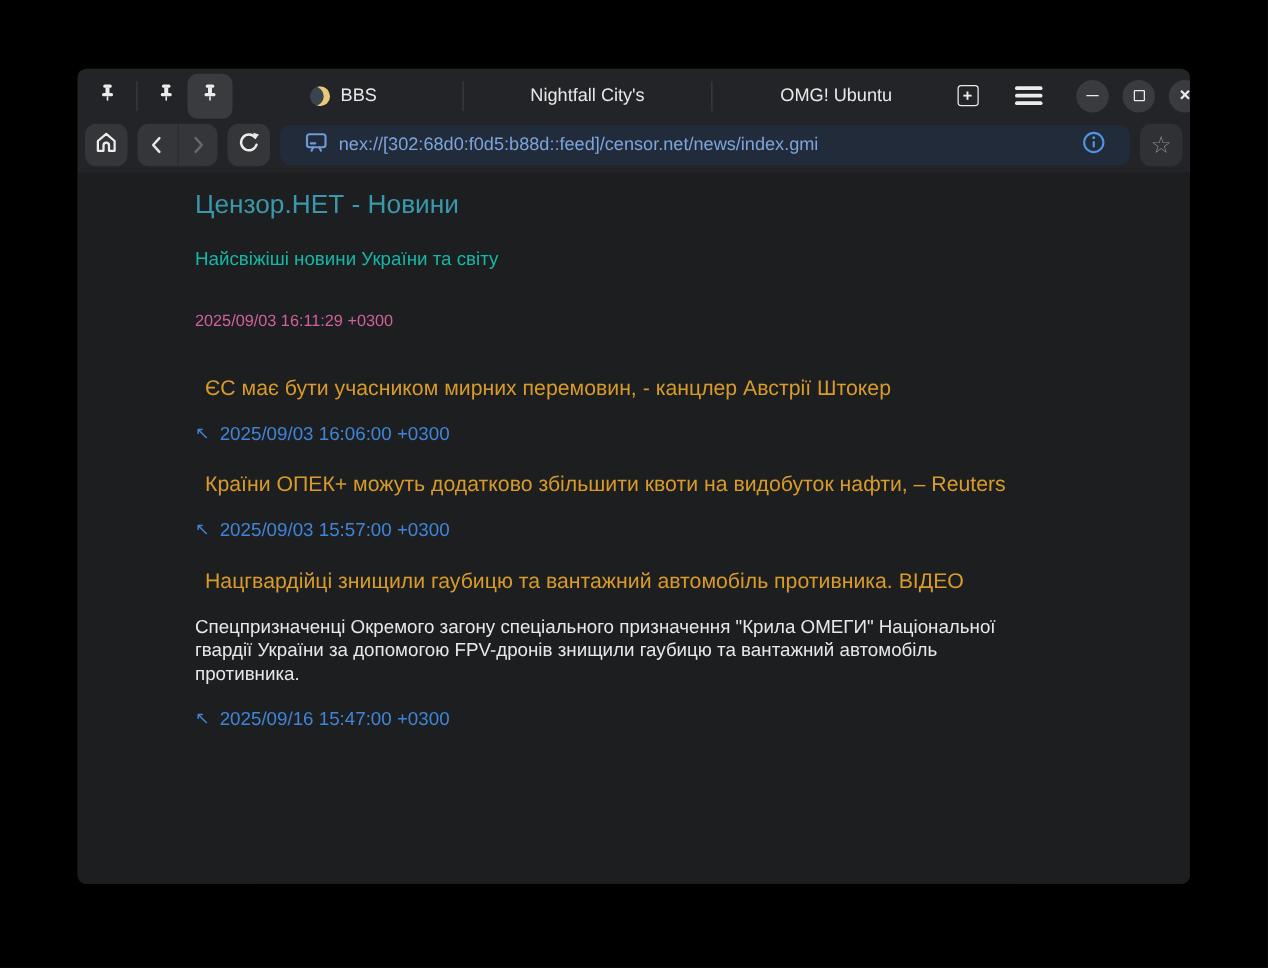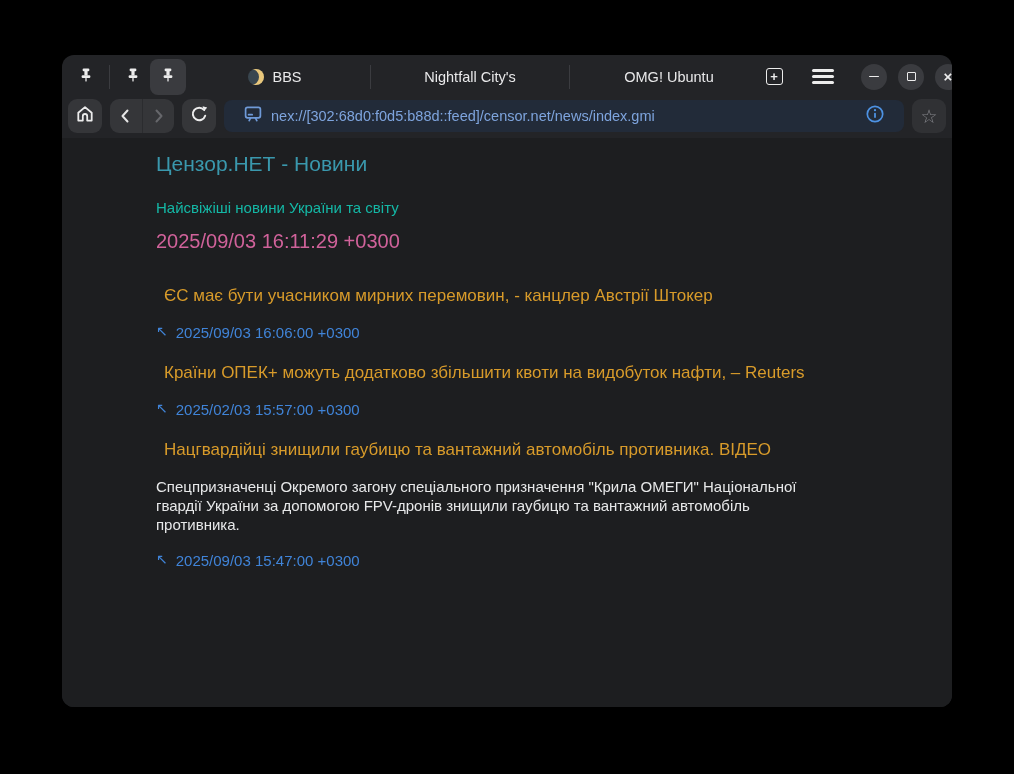--- a/index.html
+++ b/index.html
@@ -1,20 +1,20 @@
 <!DOCTYPE html>
 <html><head>
 <meta charset="utf-8">
 <style>
   html,body{margin:0;padding:0;background:#000;width:1014px;height:774px;
     font-family:"Liberation Sans","DejaVu Sans",sans-serif;}
   *{box-sizing:border-box;}
 
   .window{position:absolute;left:62px;top:55px;width:890px;height:652px;
-    background:#232427;border-radius:12px;overflow:hidden;}
+    background:#232427;border-radius:7px;overflow:hidden;}
 
   
   .tabbar{height:43px;display:flex;align-items:center;padding:0 8px 0 7px;}
   .pin-btn{width:34px;height:34px;display:grid;place-items:center;flex:none;border-radius:8px;}
   .pin-btn.active{background:#3a3b3f;width:36px;height:36px;}
   .vdiv{width:1px;height:24px;background:#3b3c40;flex:none;margin:0 6px;}
   .tab{height:36px;display:flex;align-items:center;justify-content:center;gap:8px;
     color:#e9e9ea;font-size:14.5px;flex:none;}
   .tab-1{width:178px;} .tab-2{width:186px;} .tab-3{width:186px;}
   .moon{width:16px;height:16px;border-radius:50%;flex:none;
@@ -45,21 +45,21 @@
   .urlbar{flex:1;height:32px;border-radius:8px;background:#222b39;
     display:flex;align-items:center;padding:0 19px;gap:8px;min-width:0;}
   .url-text{flex:1;color:#7ea4dd;font-size:14.5px;white-space:nowrap;overflow:hidden;}
   .star-btn{width:34px;height:34px;border-radius:9px;background:#303134;
     display:grid;place-items:center;flex:none;color:#85868b;font-size:19px;}
 
   
   .content{background:#1d1e20;height:569px;padding:13px 80px 0 94px;overflow:hidden;}
   .page-title{margin:0;font-size:21px;line-height:25px;font-weight:500;color:#3a98ad;}
   .page-subtitle{margin:22px 0 0;font-size:15px;line-height:19px;color:#14b8a6;}
-  .page-updated{margin:12px 0 0;font-size:20px;line-height:25px;font-weight:500;color:#d0629a;}
+  .page-updated{margin:27px 0 0;font-size:13px;line-height:25px;font-weight:500;color:#d0629a;}
   .news-item{margin-top:20px;}
   .news-item.first{margin-top:31px;}
   .news-headline{margin:8px;font-size:17px;line-height:21px;font-weight:500;color:#d89b2a;}
   .news-summary{margin:17px 0 0;font-size:15px;line-height:19px;color:#e7e8e9;max-width:665px;}
   .news-link{margin:17px 0 0;font-size:15px;line-height:19px;color:#4084d8;
     display:flex;align-items:center;gap:8px;}
   .arrow-glyph{font-size:14px;transform:translateY(-1px);}
 </style>
 </head>
 <body>
@@ -202,27 +202,27 @@
       <div class="news-link">
         <span class="arrow-glyph">↖</span>
         <span>2025/09/03 16:06:00 +0300</span>
       </div>
     </div>
 
     <div class="news-item">
       <h3 class="news-headline">Країни ОПЕК+ можуть додатково збільшити квоти на видобуток нафти, – Reuters</h3>
       <div class="news-link">
         <span class="arrow-glyph">↖</span>
-        <span>2025/02/03 15:57:00 +0300</span>
+        <span>2025/09/03 15:57:00 +0300</span>
       </div>
     </div>
 
     <div class="news-item">
       <h3 class="news-headline">Нацгвардійці знищили гаубицю та вантажний автомобіль противника. ВІДЕО</h3>
       <p class="news-summary">Спецпризначенці Окремого загону спеціального призначення "Крила ОМЕГИ" Національної гвардії України за допомогою FPV-дронів знищили гаубицю та вантажний автомобіль противника.</p>
       <div class="news-link">
         <span class="arrow-glyph">↖</span>
-        <span>2025/09/03 15:47:00 +0300</span>
+        <span>2025/09/16 15:47:00 +0300</span>
       </div>
     </div>
   </div>
 
 </div>
 
 </body></html>

